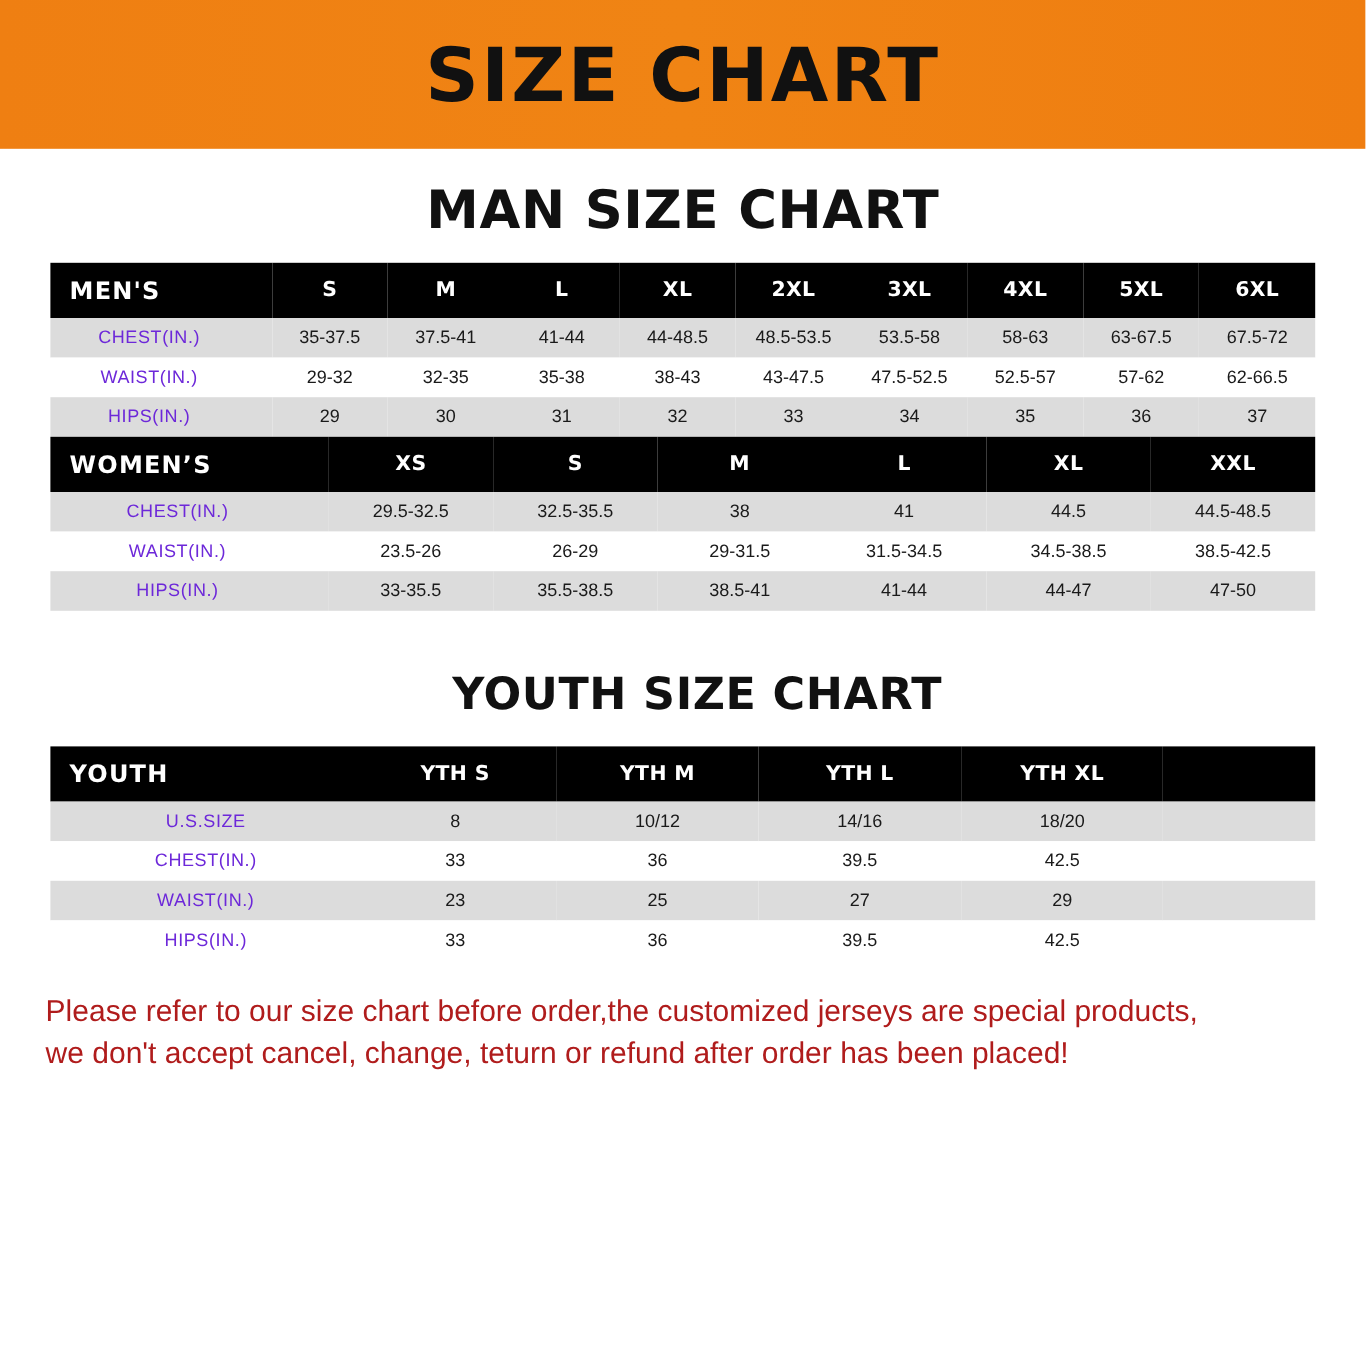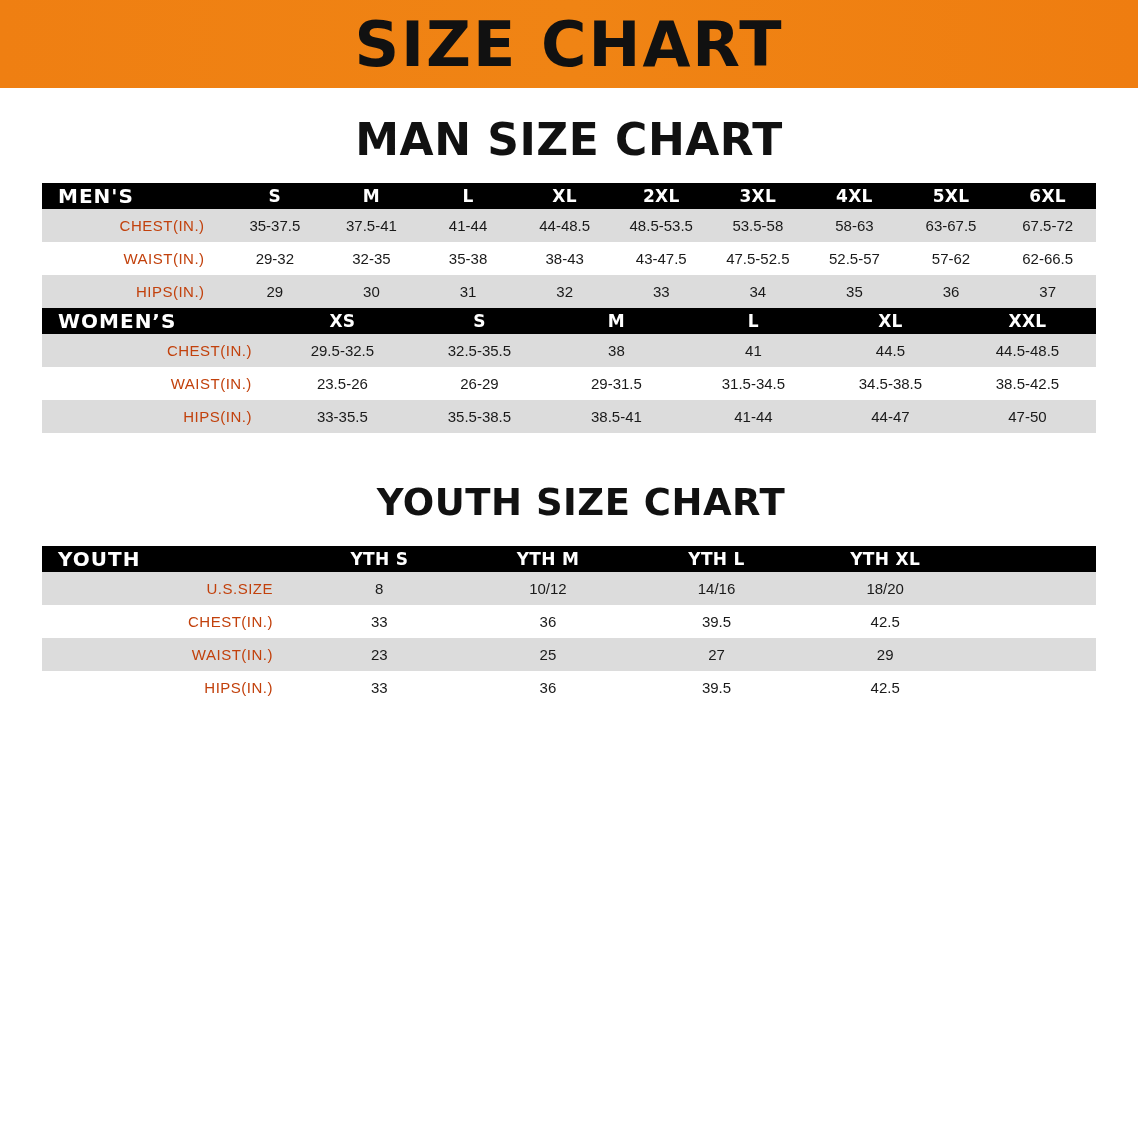--- a/index.html
+++ b/index.html
@@ -15,21 +15,21 @@
   }
   .page {
     position: relative;
     width: 1138px;
     height: 1132px;
     background: #ffffff;
   }
 
   
   .banner {
-    height: 88px;
+    height: 124px;
     background: #f07f12;
     background: linear-gradient(90deg, #ef7f12 0%, #f08414 50%, #ef7d10 100%);
     display: flex;
     align-items: center;
     justify-content: center;
   }
   .banner-title {
     font-family: "DejaVu Sans", sans-serif;
     font-weight: bold;
     font-size: 62px;
@@ -59,42 +59,41 @@
     width: 100%;
     border-collapse: collapse;
     table-layout: fixed;
   }
   table.size-table thead th {
     background: #000000;
     color: #ffffff;
     font-family: "DejaVu Sans", sans-serif;
     font-weight: bold;
     text-align: center;
-    padding: 1px 2px;
+    padding: 11px 2px;
     font-size: 17px;
     letter-spacing: 0.3px;
   }
   table.size-table thead th.rowhead {
     text-align: left;
     padding-left: 16px;
     font-size: 20px;
     letter-spacing: 1px;
   }
   table.size-table tbody td {
     text-align: center;
     font-size: 15px;
     color: #1a1a1a;
     padding: 8px 2px;
     font-family: "Liberation Sans", sans-serif;
   }
   table.size-table tbody td.rowlabel {
-    text-align: right;
     padding-right: 22px;
     font-size: 15px;
-    color: #c2410c;
+    color: #6d28d9;
     letter-spacing: 0.5px;
   }
   table.size-table tbody tr.shade td { background: #dcdcdc; }
   table.size-table tbody tr.plain td { background: #ffffff; }
 
   
   .women-table thead th { font-size: 19px; padding: 13px 2px; }
   .women-table thead th.rowhead { font-size: 22px; }
   .women-table tbody td { font-size: 16px; padding: 11px 2px; }
   .women-table tbody td.rowlabel { font-size: 16px; }
@@ -284,14 +283,18 @@
           <td>33</td>
           <td>36</td>
           <td>39.5</td>
           <td>42.5</td>
           <td></td>
         </tr>
       </tbody>
     </table>
   </div>
 
+  <div class="note">
+    <div>Please refer to our size chart before order,the customized jerseys are special products,</div>
+    <div>we don't accept cancel, change, teturn or refund after order has been placed!</div>
+  </div>
 
 </div>
 
 </body></html>

